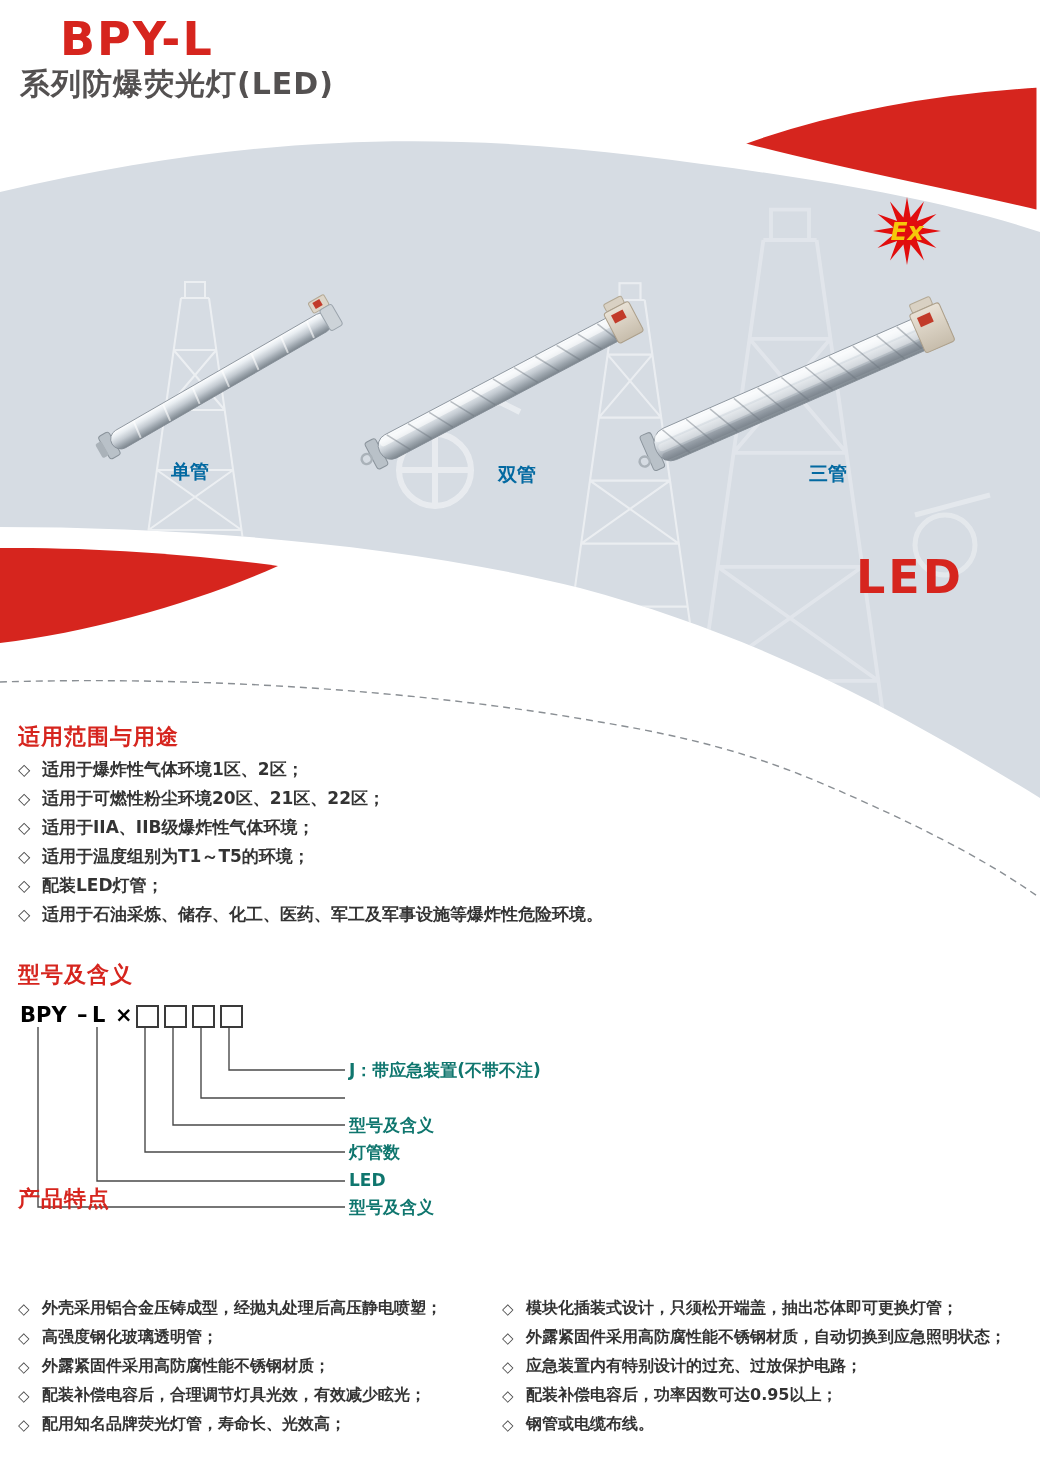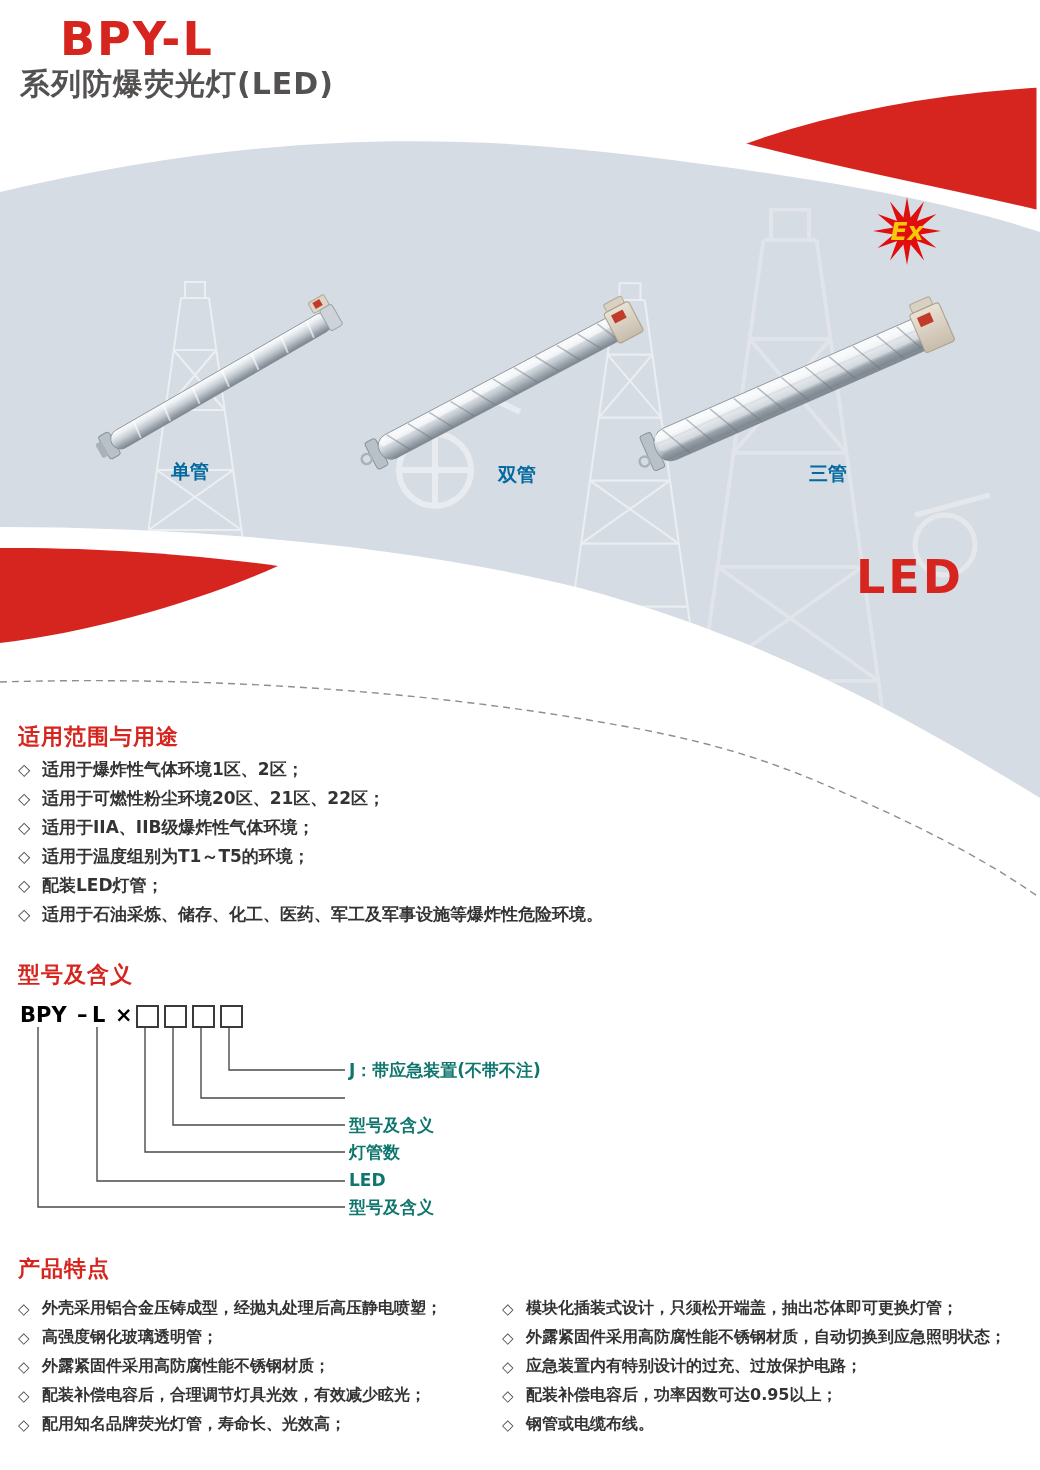--- a/index.html
+++ b/index.html
@@ -175,21 +175,21 @@
       <path d="M38,1027 L38,1207 L345,1207"></path>
     </g>
   </svg>
 
   <div class="model-label" style="top:1059px;">J：带应急装置(不带不注)</div>
   <div class="model-label" style="top:1114px;">型号及含义</div>
   <div class="model-label" style="top:1141px;">灯管数</div>
   <div class="model-label" style="top:1170px;">LED</div>
   <div class="model-label" style="top:1196px;">型号及含义</div>
 
-  <div class="abs sec-title" style="left:18px;top:1254px;">产品特点</div>
+  <div class="abs sec-title" style="left:18px;top:1184px;">产品特点</div>
 
   <ul class="abs blist feat-list" style="left:18px;top:1298px;width:478px;">
     <li>
         <span class="diamond">◇</span>
         <span>外壳采用铝合金压铸成型，经抛丸处理后高压静电喷塑；</span>
       </li>
     <li>
         <span class="diamond">◇</span>
         <span>高强度钢化玻璃透明管；</span>
       </li>

